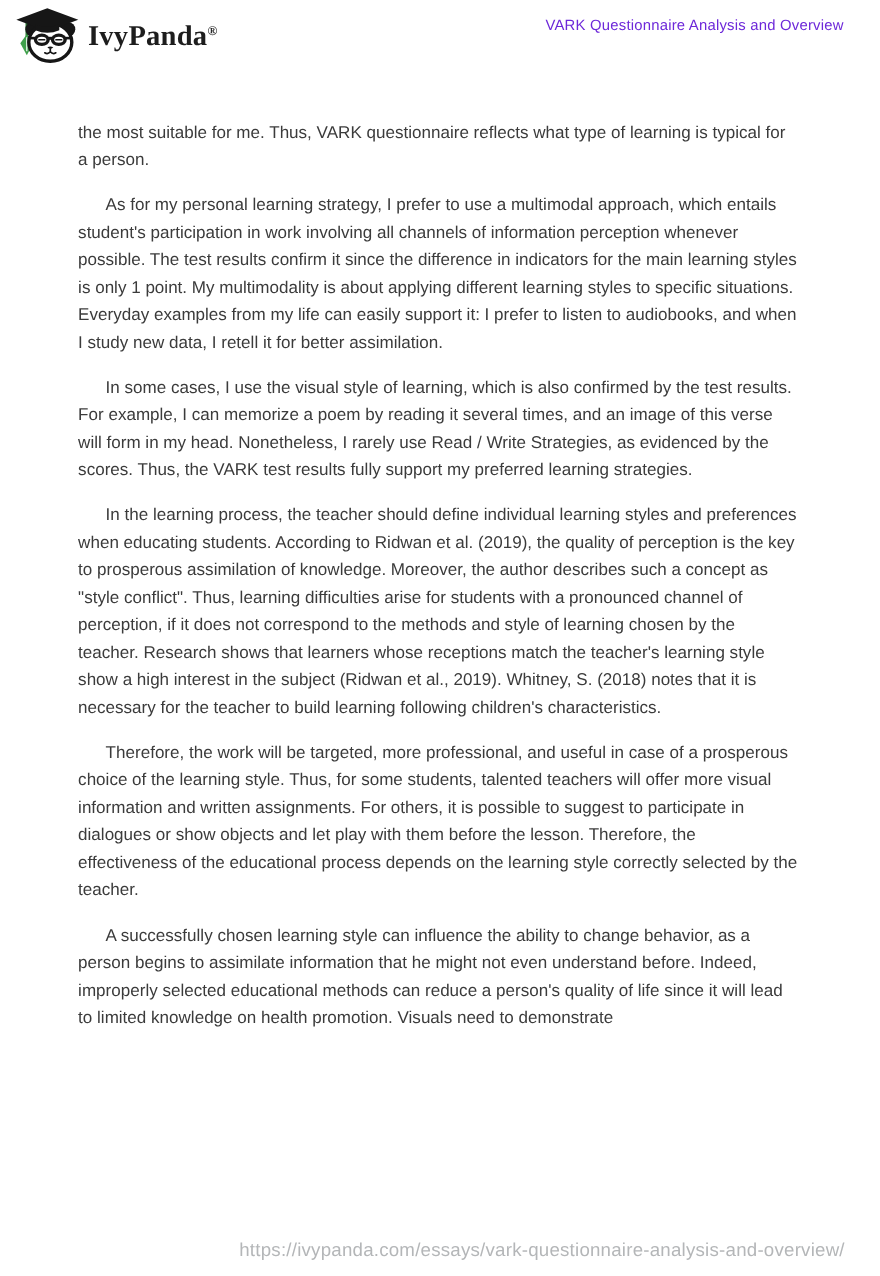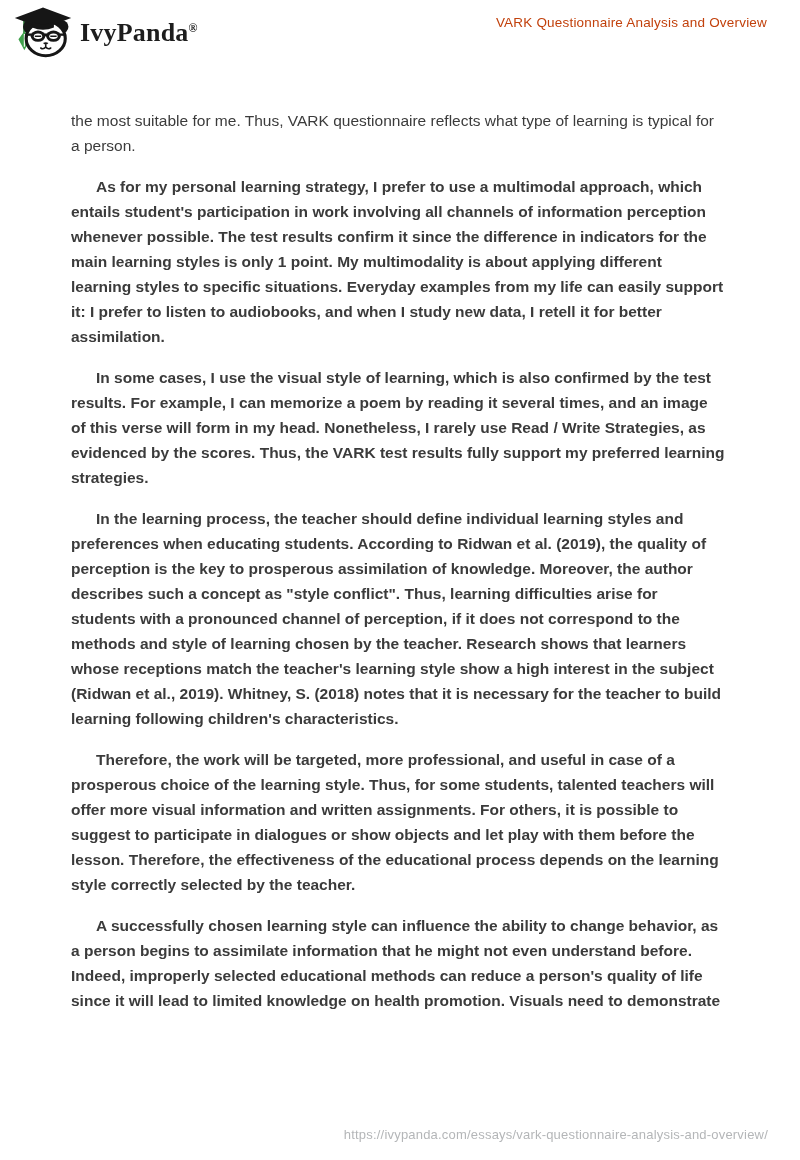--- a/index.html
+++ b/index.html
@@ -40,46 +40,46 @@
     font-size: 12px;
     position: relative;
     top: -9px;
     font-weight: 700;
   }
   .doc-title {
     position: absolute;
     right: 33px;
     top: 15px;
     font-size: 13.5px;
-    color: #c2410c;
+    color: #6d28d9;
     letter-spacing: 0.2px;
     white-space: nowrap;
   }
   
   .content {
     position: absolute;
     left: 71px;
     top: 68px;
     width: 655px;
     margin-top: 40px;
   }
   .content p {
     margin: 0 0 16px 0;
     font-size: 15.5px;
     line-height: 25px;
     color: #3b3b3b;
     text-align: left;
   }
-  .content p.indented { text-indent: 25px; font-weight: bold; }
+  .content p.indented { text-indent: 25px; }
   
   .footer-url {
     position: absolute;
     right: 32px;
     top: 1127px;
-    font-size: 13px;
+    font-size: 17px;
     color: #b4b6b8;
     letter-spacing: 0.2px;
     white-space: nowrap;
   }
 </style>
 </head>
 <body>
 
 <div class="page">
 

